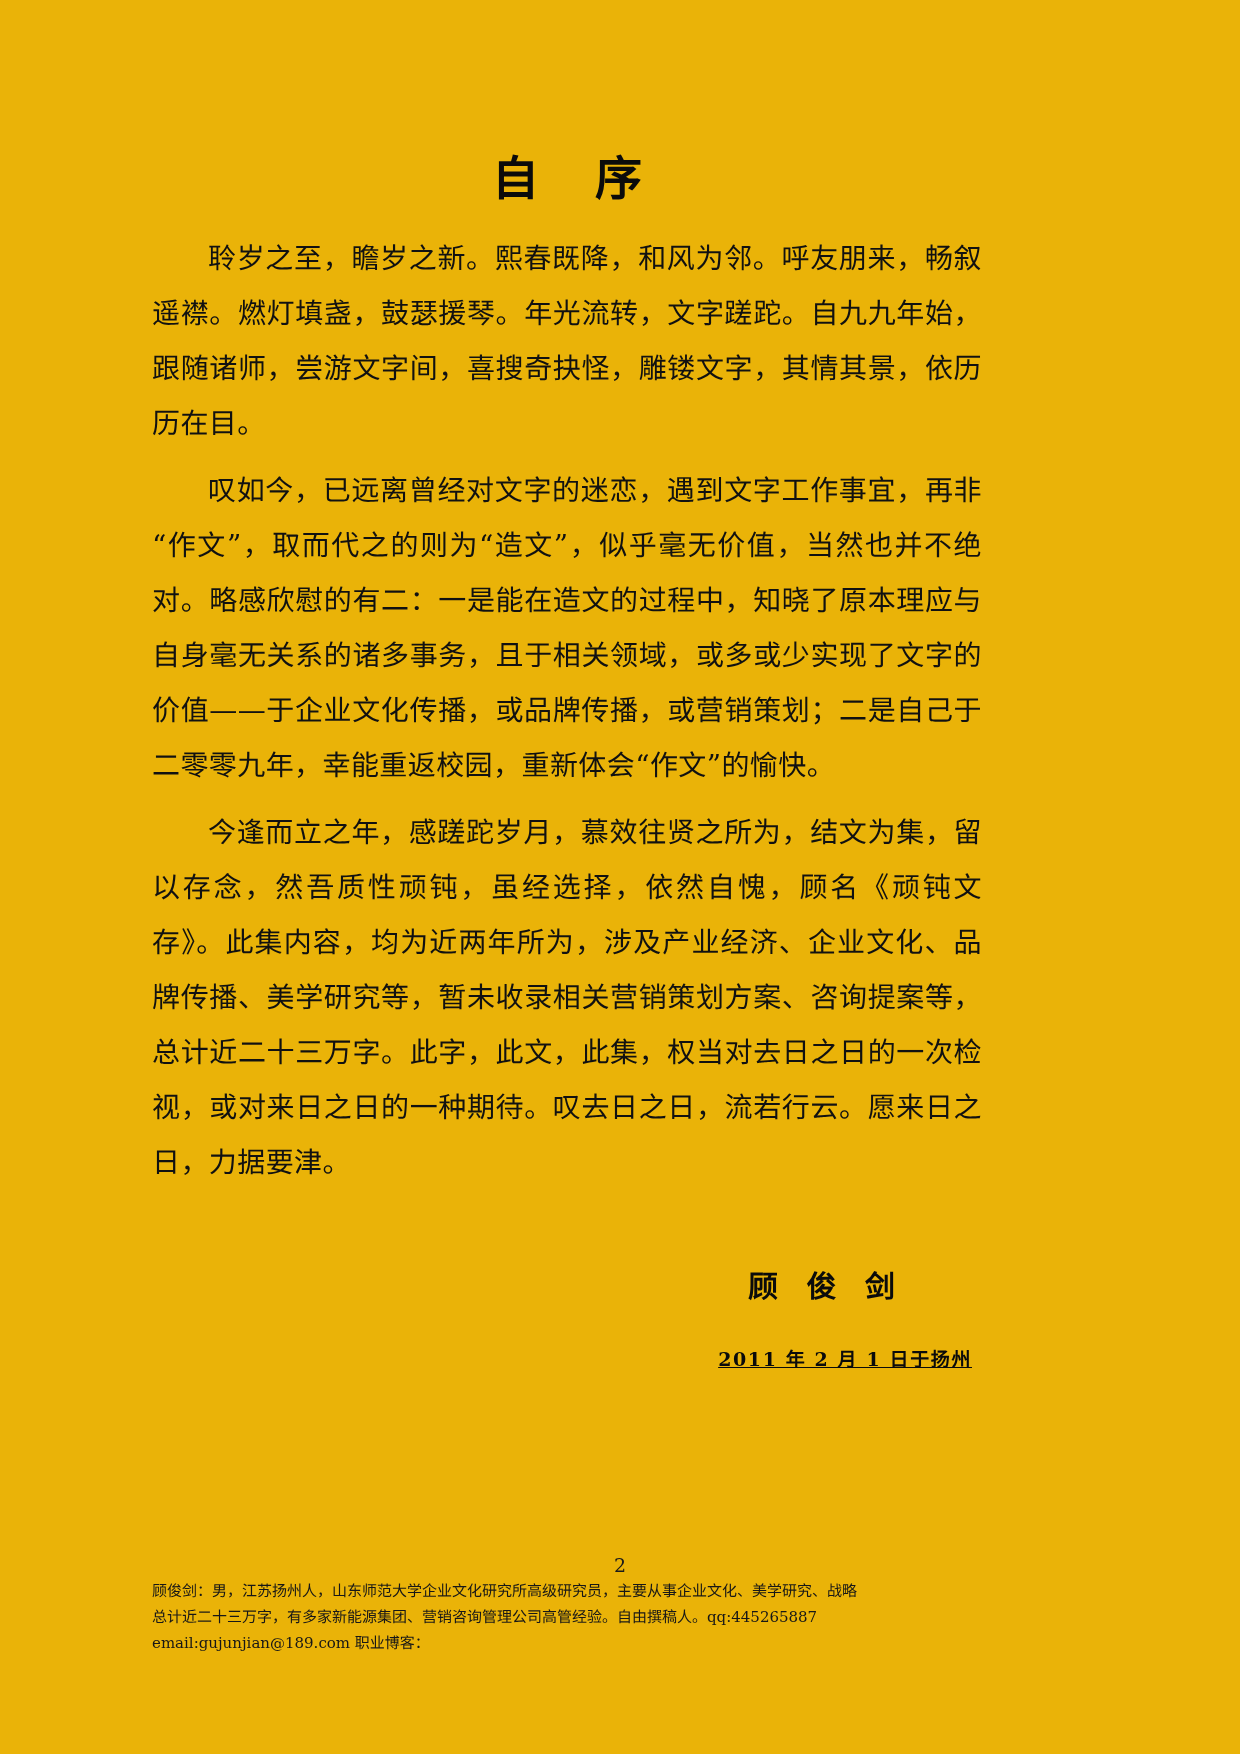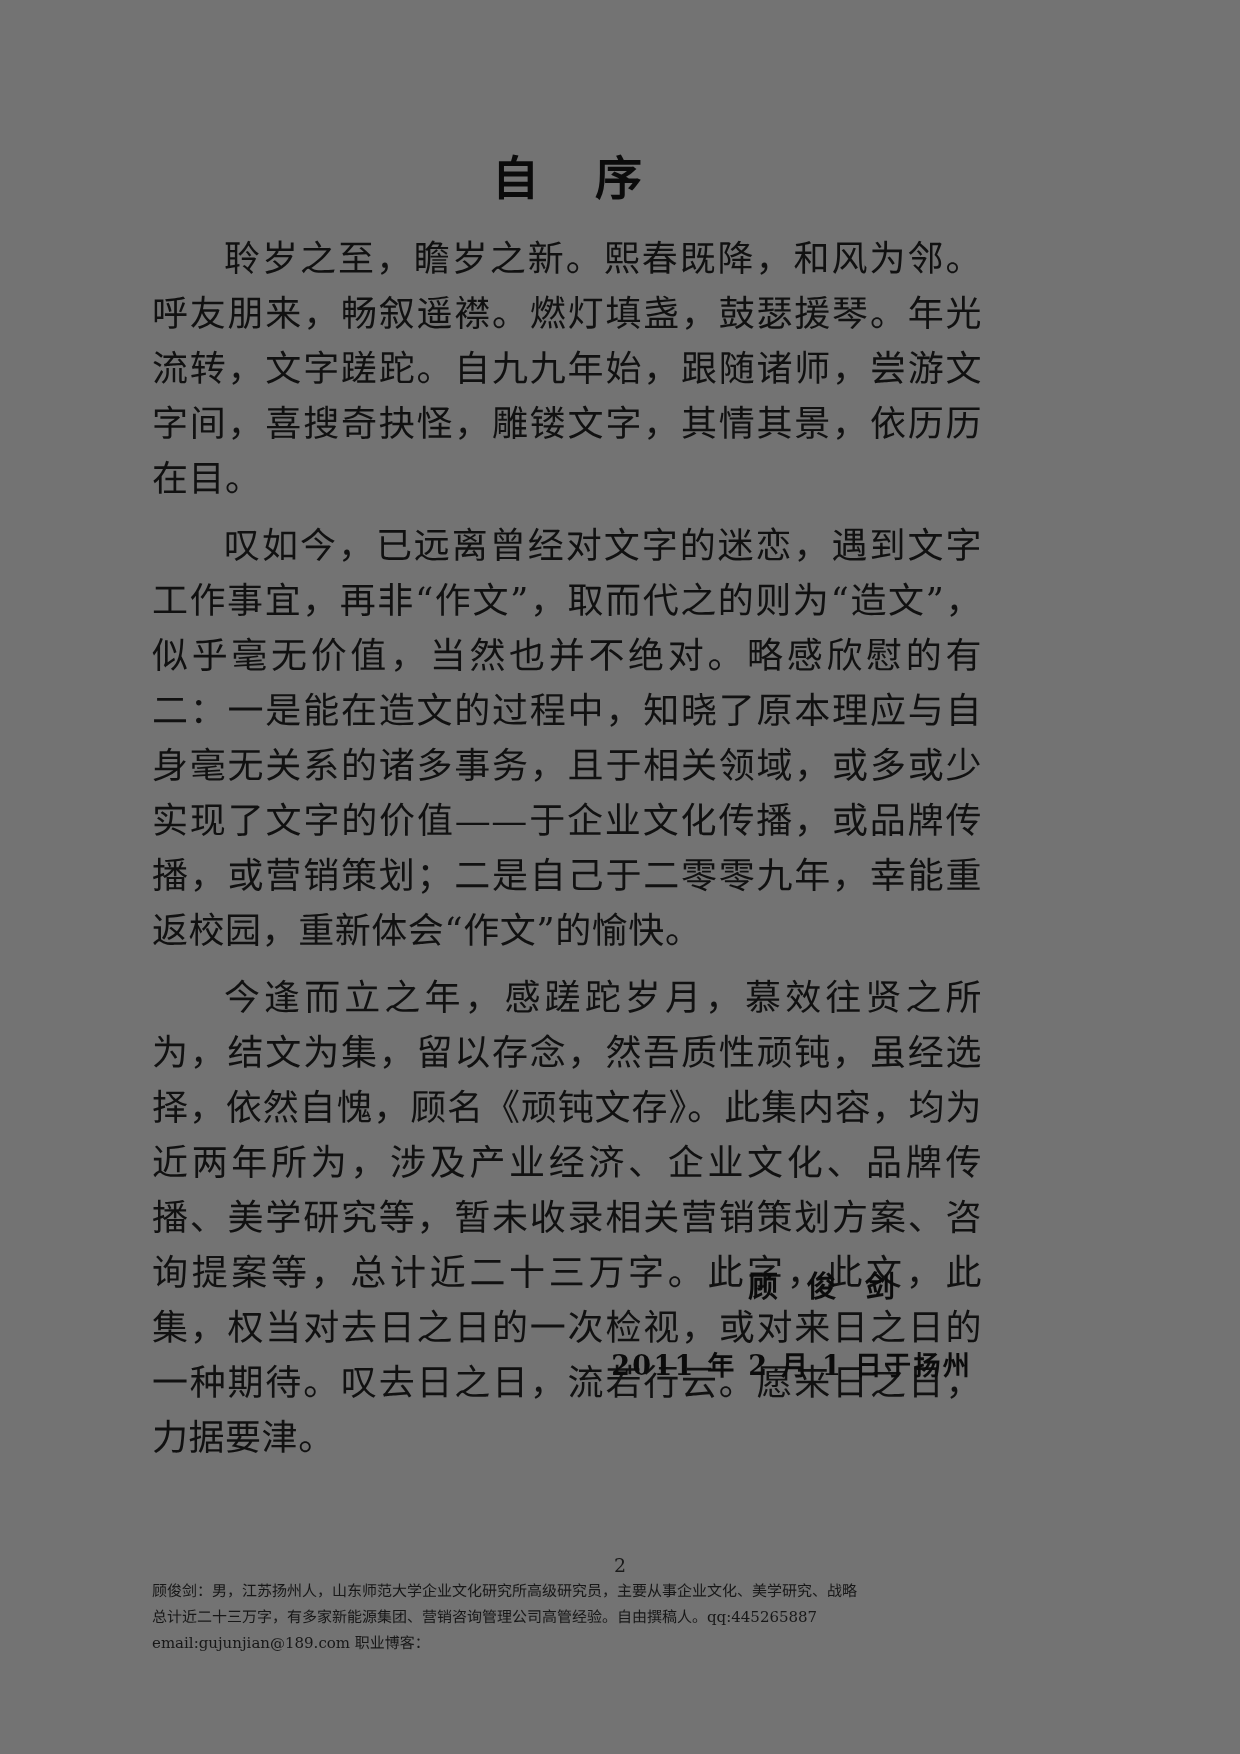--- a/index.html
+++ b/index.html
@@ -11,21 +11,21 @@
   body {
     font-family: "DejaVu Serif", "Liberation Serif", serif;
     color: #111111;
     -webkit-font-smoothing: antialiased;
   }
   .page {
     position: relative;
     width: 1240px;
     height: 1754px;
     margin: 0 auto;
-    background: #737373;
+    background: #eab308;
     overflow: hidden;
     box-sizing: border-box;
   }
 
   
   .content {
     position: absolute;
     left: 152px;
     top: 150px;
     width: 830px;
@@ -38,21 +38,21 @@
     font-size: 47px;
     letter-spacing: 0.42em;
     text-indent: 0.42em;
     line-height: 1.25;
     margin: 0 0 22px 0;
     color: #0b0b0b;
   }
 
   .para {
     font-family: "DejaVu Serif", "Liberation Serif", serif;
-    font-size: 36px;
+    font-size: 28px;
     line-height: 55px;
     text-align: justify;
     text-align-last: left;
     text-justify: inter-character;
     text-indent: 2em;
     margin: 0 0 12px 0;
     color: #111111;
     letter-spacing: 0.015em;
     word-break: break-all;
   }
@@ -72,25 +72,26 @@
     font-size: 30px;
     letter-spacing: 0.30em;
     text-indent: 0.30em;
     color: #0b0b0b;
     margin: 0 0 38px 0;
     padding-right: 78px;
   }
   .sign-date {
     font-family: "DejaVu Serif", "Liberation Serif", serif;
     font-weight: 700;
-    font-size: 27px;
+    font-size: 19px;
     letter-spacing: 0.085em;
     color: #0b0b0b;
     margin: 0;
     padding-right: 10px;
+    text-decoration: underline;
   }
 
   
   .page-number {
     position: absolute;
     left: 0;
     right: 0;
     top: 1554px;
     text-align: center;
     font-family: "DejaVu Serif", "Liberation Serif", serif;

